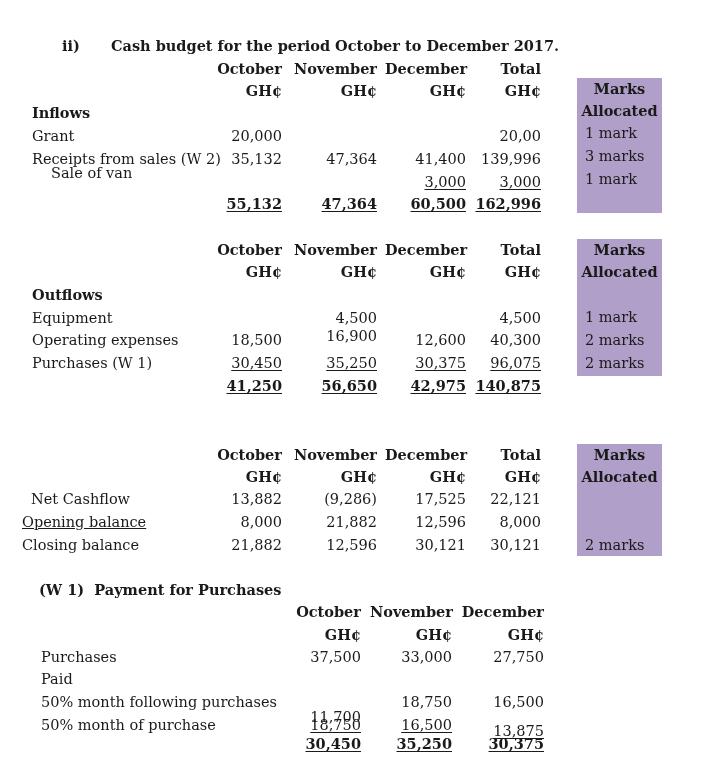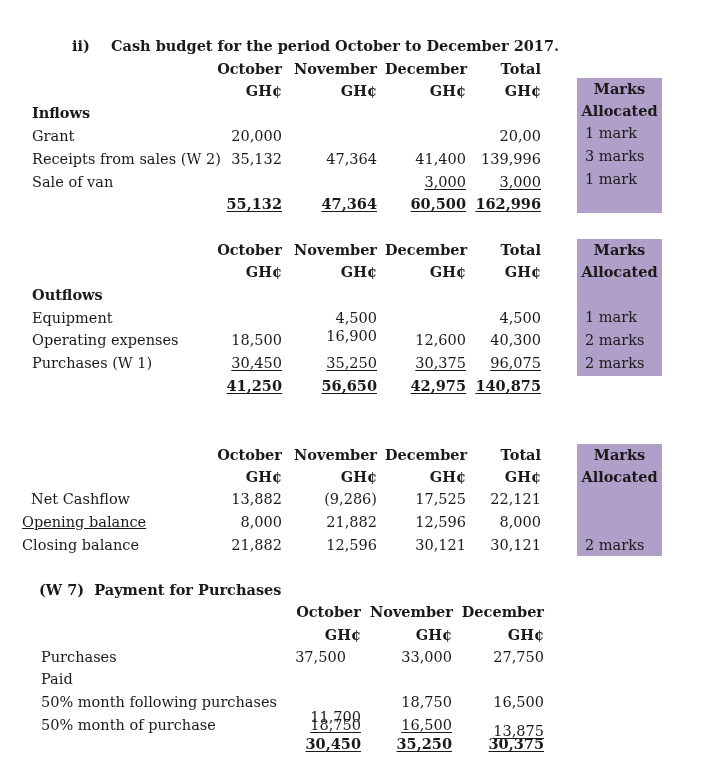--- a/index.html
+++ b/index.html
@@ -18,21 +18,21 @@
   .c2 { left:290px; width:87px; }
   .c3 { left:385px; width:81px; }
   .c4 { left:470px; width:71px; }
   .w1c1 { left:280px; width:81px; }
   .w1c2 { left:370px; width:82px; }
   .w1c3 { left:460px; width:84px; }
 </style>
 </head>
 <body>
 
-<div class="abs b" style="left:72px;top:35px;">ii)</div>
+<div class="abs b" style="left:62px;top:35px;">ii)</div>
 <div class="abs b" style="left:111px;top:35px;">Cash budget for the period October to December 2017.</div>
 
 <div>
   <div class="abs b r c1" style="top:58px;">October</div>
   <div class="abs b r c2" style="top:58px;">November</div>
   <div class="abs b r c3" style="top:58px;">December</div>
   <div class="abs b r c4" style="top:58px;">Total</div>
   <div class="abs b r c1" style="top:80px;">GH¢</div>
   <div class="abs b r c2" style="top:80px;">GH¢</div>
   <div class="abs b r c3" style="top:80px;">GH¢</div>
@@ -46,21 +46,21 @@
     <div class="abs r c4" style="top:125px;">20,00</div>
   </div>
   <div>
     <div class="abs lbl" style="top:148px;">Receipts from sales (W 2)</div>
     <div class="abs r c1" style="top:148px;">35,132</div>
     <div class="abs r c2" style="top:148px;">47,364</div>
     <div class="abs r c3" style="top:148px;">41,400</div>
     <div class="abs r c4" style="top:148px;">139,996</div>
   </div>
   <div>
-    <div class="abs lbl" style="top:171px;">Sale of van</div>
+    <div class="abs lbl" style="top:162px;margin-left:19px;">Sale of van</div>
     <div class="abs r c3" style="top:171px;"><span class="u">3,000</span></div>
     <div class="abs r c4" style="top:171px;"><span class="u">3,000</span></div>
   </div>
   <div>
     <div class="abs r c1" style="top:193px;"><span class="bu">55,132</span></div>
     <div class="abs r c2" style="top:193px;"><span class="bu">47,364</span></div>
     <div class="abs r c3" style="top:193px;"><span class="bu">60,500</span></div>
     <div class="abs r c4" style="top:193px;"><span class="bu">162,996</span></div>
   </div>
 
@@ -155,32 +155,32 @@
 
   <div class="marks" style="top:444px;height:112px;">
     <div class="hd">Marks</div>
     <div class="hd">Allocated</div>
     <div style="height:46px;"></div>
     <div class="it">2 marks</div>
   </div>
 </div>
 
 <div>
-  <div class="abs b" style="left:39px;top:579px;white-space:pre;">(W 7)  Payment for Purchases</div>
+  <div class="abs b" style="left:39px;top:579px;white-space:pre;">(W 1)  Payment for Purchases</div>
 
   <div class="abs b r w1c1" style="top:601px;">October</div>
   <div class="abs b r w1c2" style="top:601px;">November</div>
   <div class="abs b r w1c3" style="top:601px;">December</div>
   <div class="abs b r w1c1" style="top:624px;">GH¢</div>
   <div class="abs b r w1c2" style="top:624px;">GH¢</div>
   <div class="abs b r w1c3" style="top:624px;">GH¢</div>
 
   <div>
     <div class="abs" style="left:41px;top:646px;">Purchases</div>
-    <div class="abs r w1c1" style="top:646px;text-align:center;">37,500</div>
+    <div class="abs r w1c1" style="top:646px;">37,500</div>
     <div class="abs r w1c2" style="top:646px;">33,000</div>
     <div class="abs r w1c3" style="top:646px;">27,750</div>
   </div>
   <div class="abs" style="left:41px;top:668px;">Paid</div>
 
   <div>
     <div class="abs" style="left:41px;top:691px;">50% month following purchases</div>
     <div class="abs r w1c1" style="top:678px;margin-top:28px;">11,700</div>
     <div class="abs r w1c2" style="top:691px;">18,750</div>
     <div class="abs r w1c3" style="top:691px;">16,500</div>

